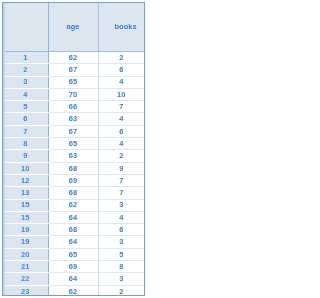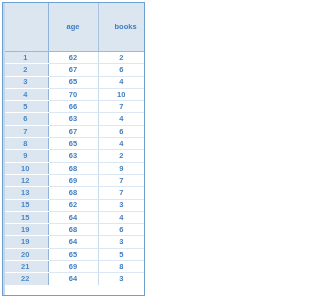--- a/index.html
+++ b/index.html
@@ -201,15 +201,20 @@
         <tr>
           <td class="rownum-cell">21</td>
           <td>69</td>
           <td class="last-col">8</td>
         </tr>
         <tr>
           <td class="rownum-cell">22</td>
           <td>64</td>
           <td class="last-col">3</td>
         </tr>
+        <tr>
+          <td class="rownum-cell">23</td>
+          <td>62</td>
+          <td class="last-col">2</td>
+        </tr>
       </tbody>
   </table>
 </div>
 
 </body></html>

